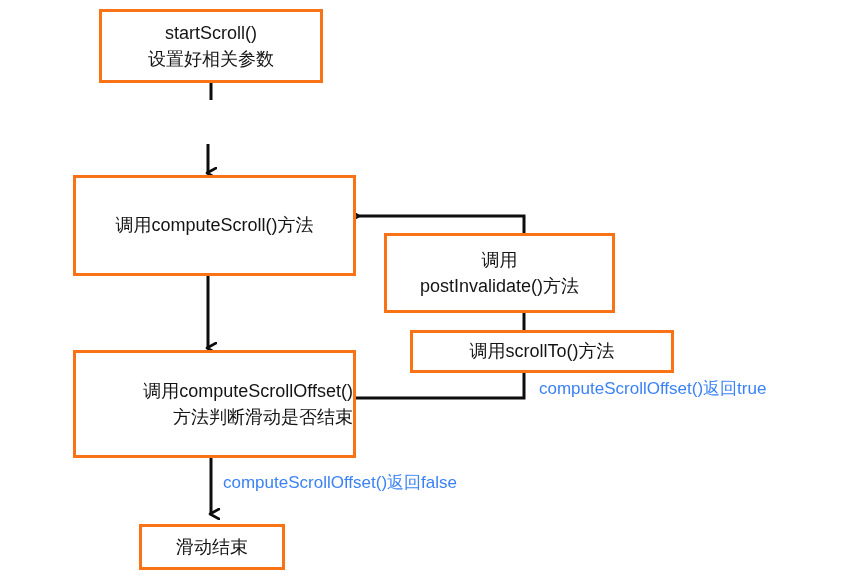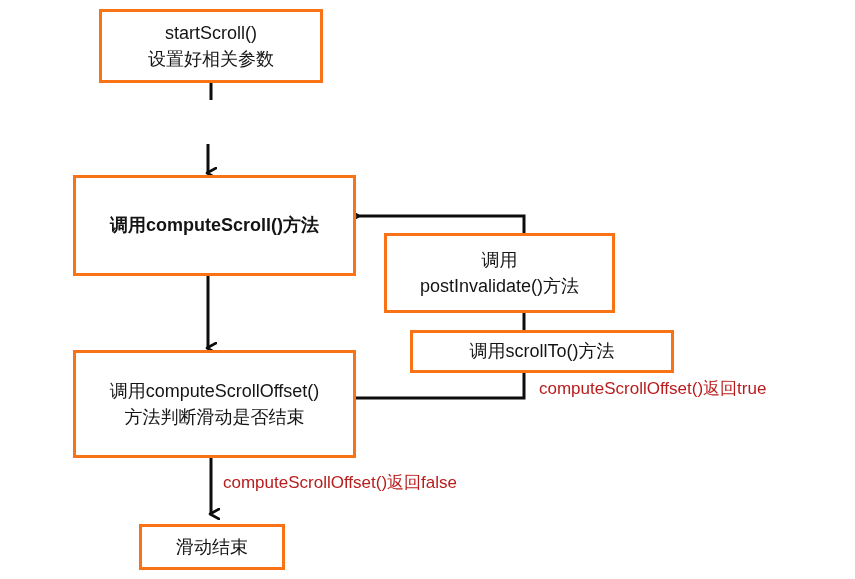--- a/index.html
+++ b/index.html
@@ -33,44 +33,44 @@
     color: #141414;
     z-index: 3;
   }
   .node .line {
     display: block;
     white-space: nowrap;
   }
   .edge-label {
     position: absolute;
     font-size: 17px;
-    color: #b91c1c;
+    color: #3b82f6;
     white-space: nowrap;
     z-index: 4;
     background: transparent;
   }
   svg#wires {
     position: absolute;
     left: 0;
     top: 0;
     width: 855px;
     height: 579px;
     z-index: 1;
   }
 
   
   #node-start      { left: 99px;  top: 9px;   width: 224px; height: 74px; }
   #node-invalidate { left: 99px;  top: 100px; width: 218px; height: 44px; }
-  #node-compute    { left: 73px;  top: 175px; width: 283px; height: 101px; font-weight: bold; }
+  #node-compute    { left: 73px;  top: 175px; width: 283px; height: 101px; }
   #node-offset     { left: 73px;  top: 350px; width: 283px; height: 108px; }
   #node-end        { left: 139px; top: 524px; width: 146px; height: 46px; }
   #node-post       { left: 384px; top: 233px; width: 231px; height: 80px; }
   #node-scrollto   { left: 410px; top: 330px; width: 264px; height: 43px; }
 
-  #node-offset .stack { text-align: center; width: 100%; box-sizing: border-box; }
+  #node-offset .stack { text-align: right; width: 100%; box-sizing: border-box; }
 </style>
 </head>
 <body>
 
 <div id="canvas">
 
   <svg id="wires" viewBox="0 0 855 579" xmlns="http://www.w3.org/2000/svg">
     <defs>
       <marker id="arrowDown" markerWidth="12" markerHeight="12" refX="6" refY="9" orient="auto" markerUnits="userSpaceOnUse">
         <path d="M 1 1 L 6 10 L 11 1" fill="none" stroke="#0d0d0d" stroke-width="2.6" stroke-linecap="round" stroke-linejoin="round"></path>

